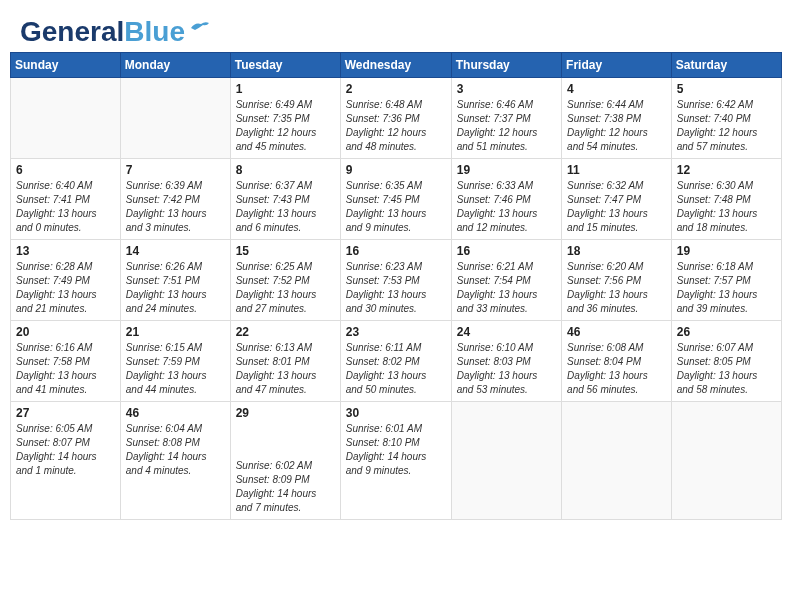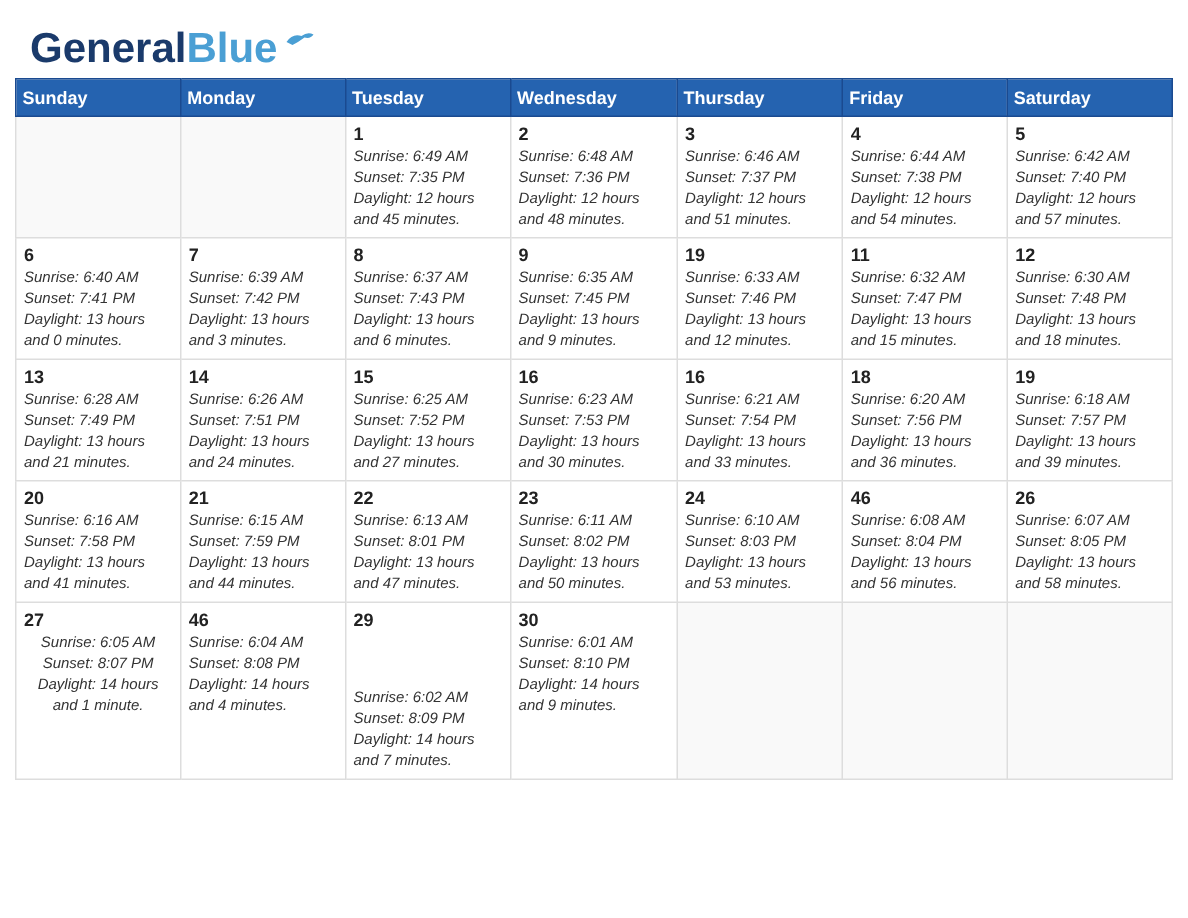--- a/index.html
+++ b/index.html
@@ -305,21 +305,21 @@
           <span class="day-num">26</span>
           <div class="day-info" style="white-space: pre-line;">Sunrise: 6:07 AM
 Sunset: 8:05 PM
 Daylight: 13 hours
 and 58 minutes.</div>
         </td>
       </tr>
       <tr>
         <td>
           <span class="day-num">27</span>
-          <div class="day-info" style="white-space: pre-line; text-align: center;">Sunrise: 6:05 AM
+          <div class="day-info" style="white-space: pre-line;">Sunrise: 6:05 AM
 Sunset: 8:07 PM
 Daylight: 14 hours
 and 1 minute.</div>
         </td>
         <td>
           <span class="day-num">46</span>
           <div class="day-info" style="white-space: pre-line;">Sunrise: 6:04 AM
 Sunset: 8:08 PM
 Daylight: 14 hours
 and 4 minutes.</div>

